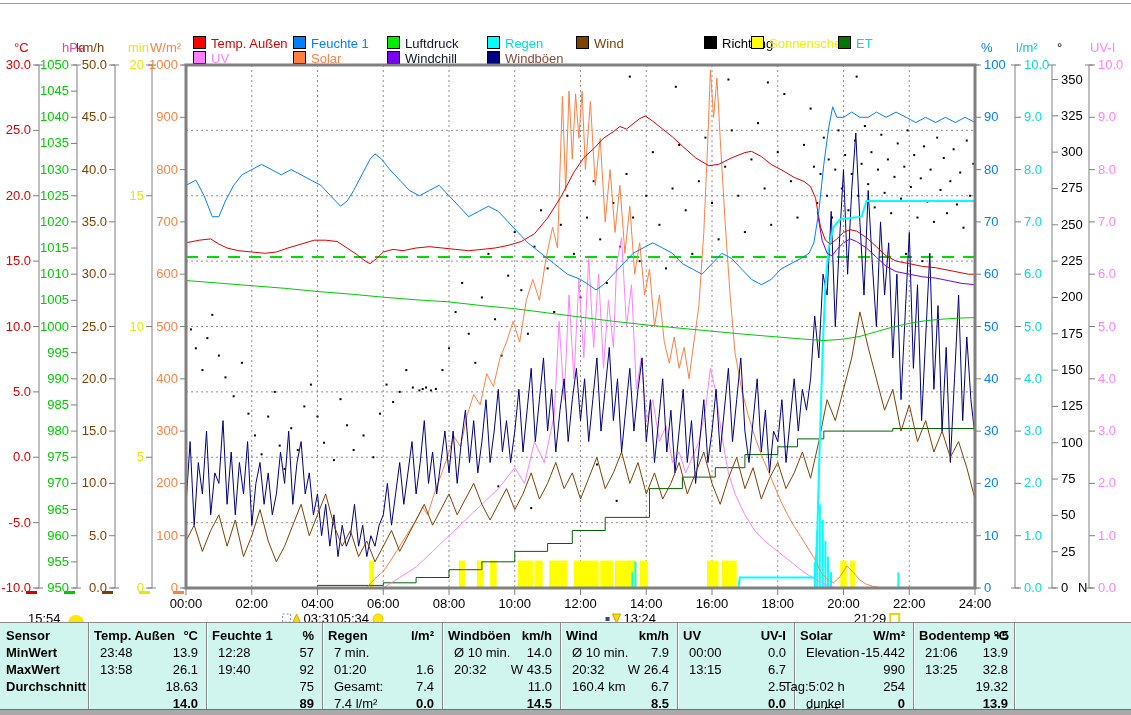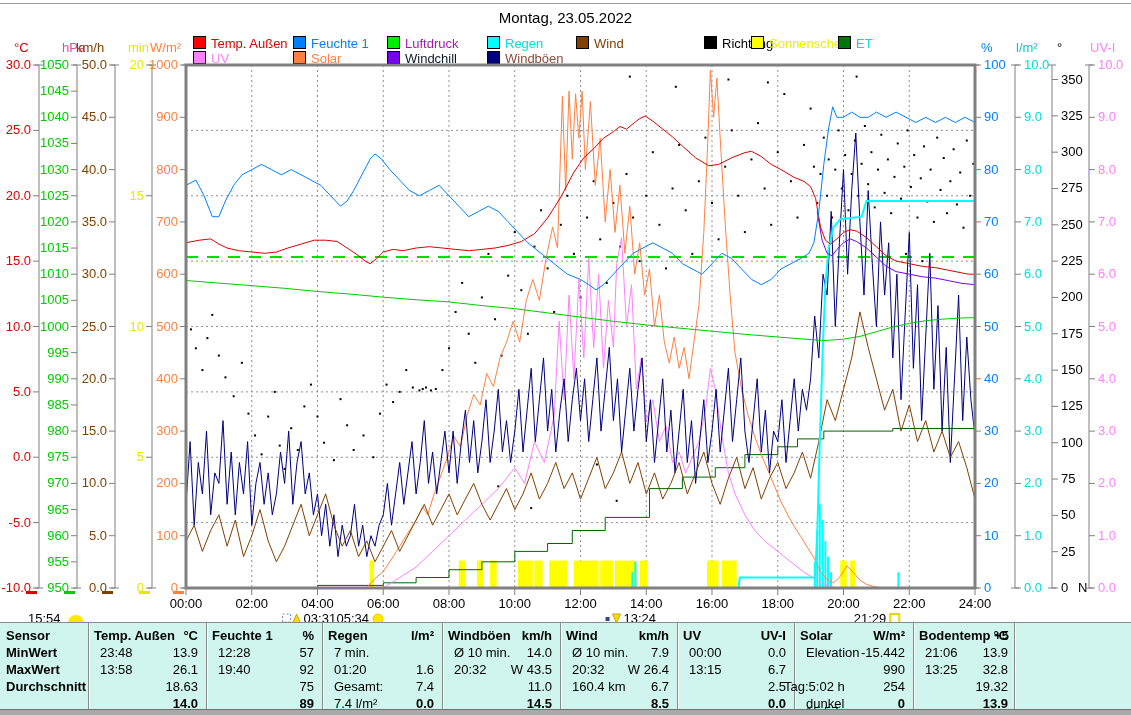--- a/index.html
+++ b/index.html
@@ -23,25 +23,24 @@
   .bold{font-weight:bold;}
   #bottom-strip{position:absolute;left:0;top:709px;width:100%;height:6px;
                 background:#a9a9a9;border-top:1px solid #6f6f6f;box-sizing:border-box;}
 </style>
 </head>
 <body>
 
 <div id="screen">
   <div class="hair1"></div>
   <div class="hair2"></div>
-  <div id="title">Montag, 23.05.2022</div>
   <div id="legend">
       <div class="legend-item" style="left: 193px; top: 36px;"><span class="sq" style="background: rgb(255, 0, 0);"></span><span style="color: rgb(221, 0, 0);">Temp. Außen</span></div>
       <div class="legend-item" style="left: 293px; top: 36px;"><span class="sq" style="background: rgb(0, 128, 255);"></span><span style="color: rgb(0, 128, 255);">Feuchte 1</span></div>
-      <div class="legend-item" style="left: 387px; top: 36px;"><span class="sq" style="background: rgb(0, 238, 0);"></span><span style="color: #a21caf;">Luftdruck</span></div>
+      <div class="legend-item" style="left: 387px; top: 36px;"><span class="sq" style="background: rgb(0, 238, 0);"></span><span style="color: #0f172a;">Luftdruck</span></div>
       <div class="legend-item" style="left: 487px; top: 36px;"><span class="sq" style="background: rgb(0, 255, 255);"></span><span style="color: rgb(0, 224, 224);">Regen</span></div>
       <div class="legend-item" style="left: 576px; top: 36px;"><span class="sq" style="background: rgb(128, 64, 0);"></span><span style="color: rgb(128, 64, 0);">Wind</span></div>
       <div class="legend-item" style="left: 704px; top: 36px;"><span class="sq" style="background: rgb(0, 0, 0);"></span><span style="color: rgb(0, 0, 0);">Richtung</span></div>
       <div class="legend-item" style="left: 751px; top: 36px;"><span class="sq" style="background: rgb(255, 255, 0);"></span><span style="color: rgb(240, 240, 0);">Sonnenschein</span></div>
       <div class="legend-item" style="left: 838px; top: 36px;"><span class="sq" style="background: rgb(0, 119, 0);"></span><span style="color: rgb(0, 221, 221);">ET</span></div>
       <div class="legend-item" style="left: 193px; top: 51px;"><span class="sq" style="background: rgb(255, 128, 255);"></span><span style="color: rgb(255, 128, 255);">UV</span></div>
       <div class="legend-item" style="left: 293px; top: 51px;"><span class="sq" style="background: rgb(255, 128, 64);"></span><span style="color: rgb(255, 128, 64);">Solar</span></div>
       <div class="legend-item" style="left: 387px; top: 51px;"><span class="sq" style="background: rgb(119, 0, 238);"></span><span style="color: #0f172a;">Windchill</span></div>
       <div class="legend-item" style="left: 487px; top: 51px;"><span class="sq" style="background: rgb(0, 0, 128);"></span><span style="color: rgb(138, 74, 58);">Windböen</span></div>
     </div>

